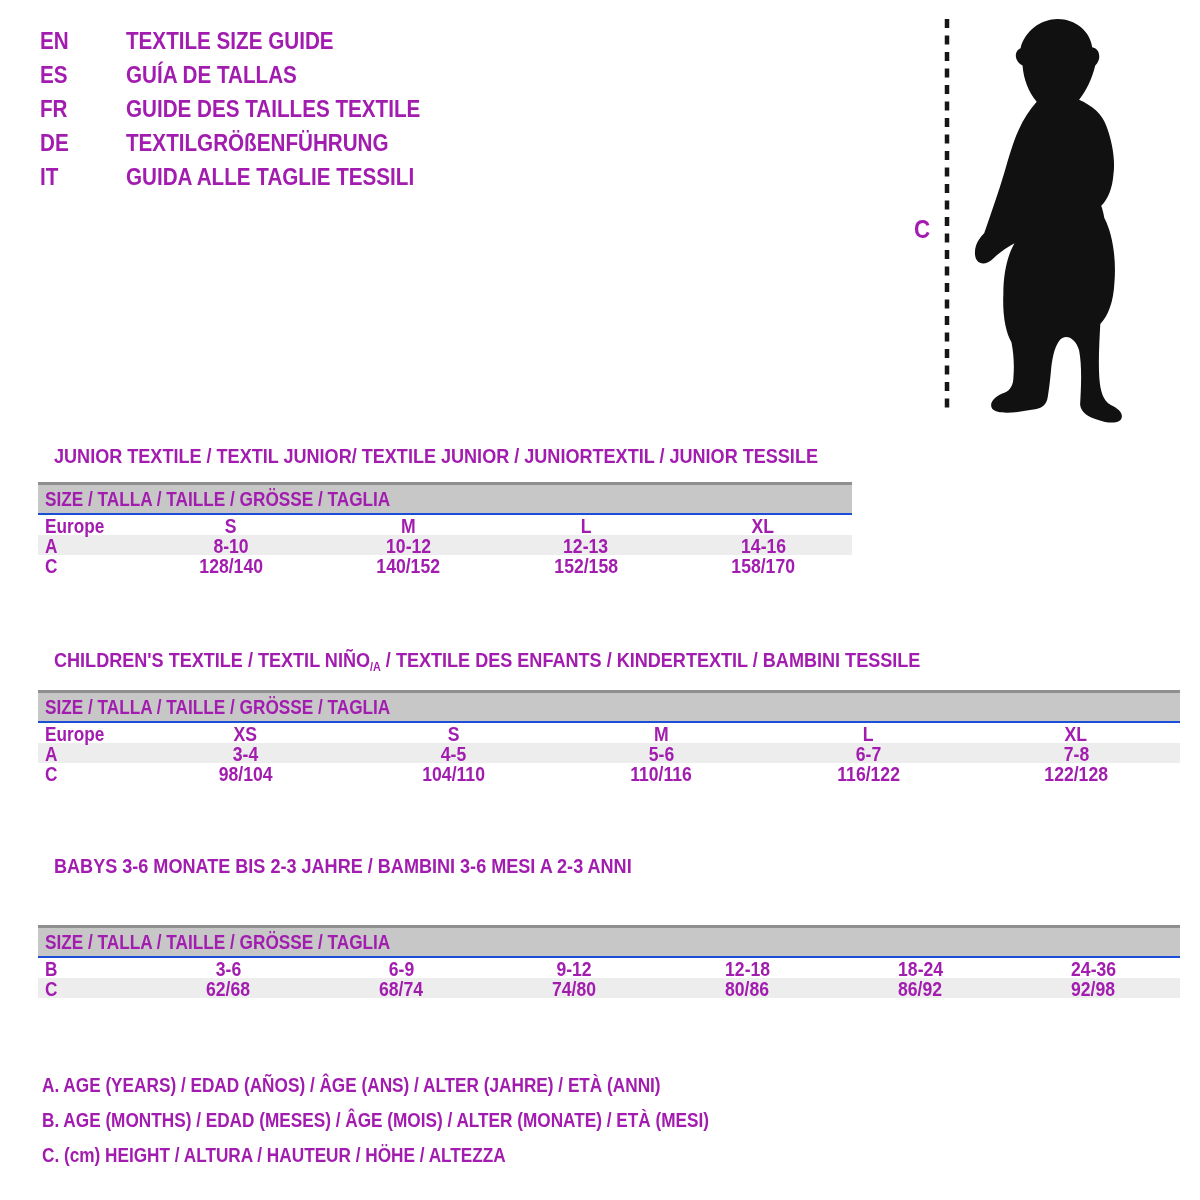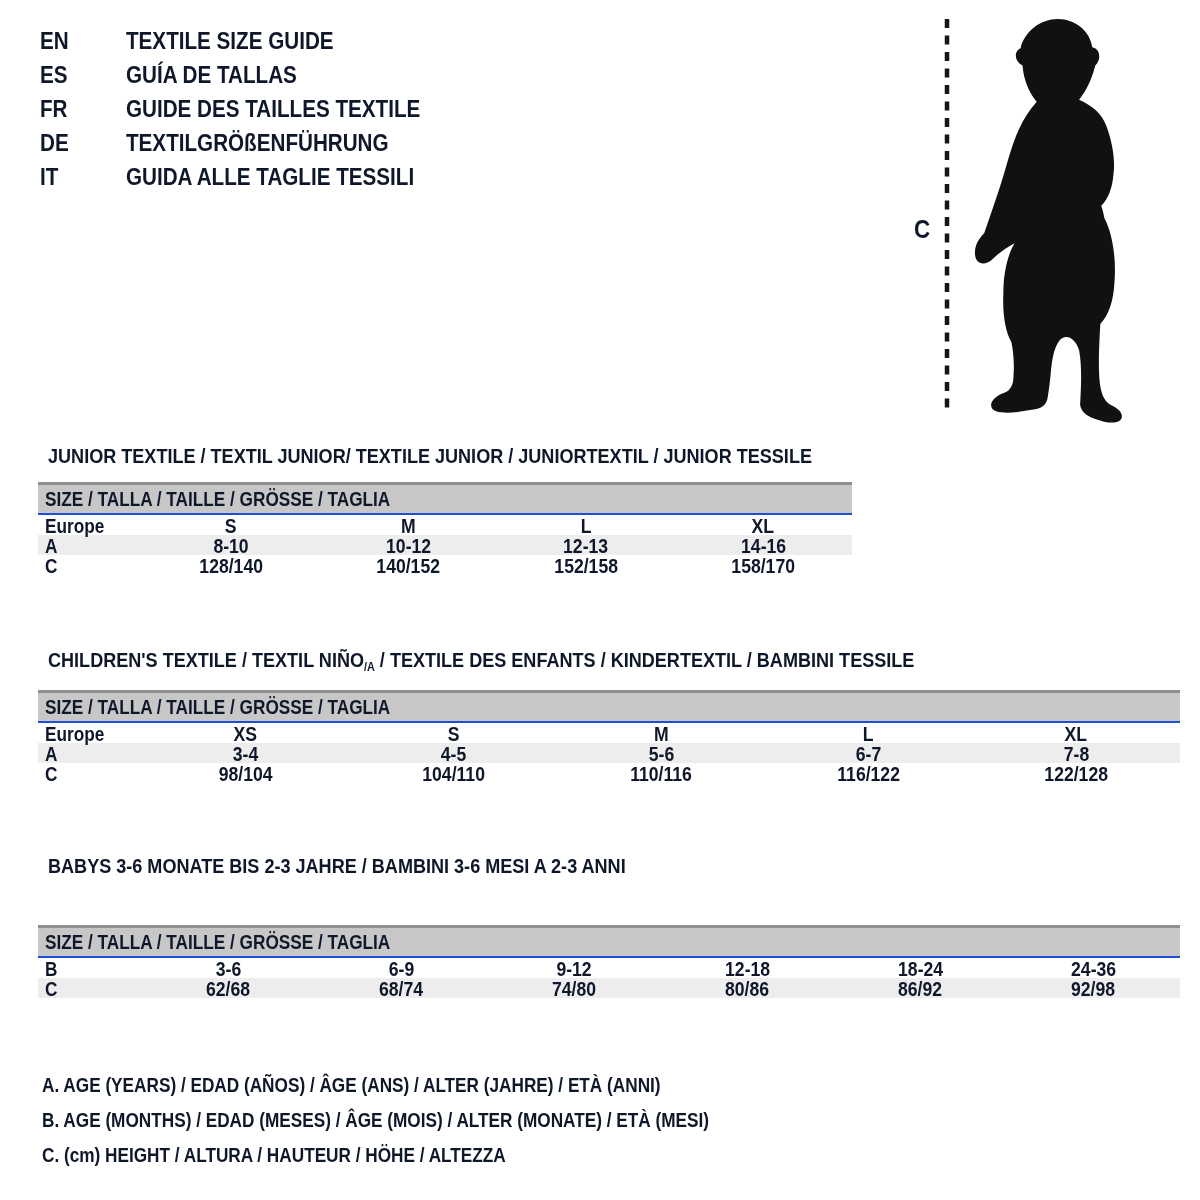--- a/index.html
+++ b/index.html
@@ -1,39 +1,39 @@
 <!DOCTYPE html>
 <html><head>
 <meta charset="utf-8">
 <style>
   html,body{margin:0;padding:0;background:#fff;}
   .page{
     position:relative;
     width:1200px;height:1200px;
     background:#fff;
     font-family:"Liberation Sans","DejaVu Sans",sans-serif;
-    color:#0f172a;
+    color:#a21caf;
     overflow:hidden;
   }
   
   .cx{display:inline-block;transform:scaleX(0.86);transform-origin:0 50%;white-space:nowrap;}
   .cxc{display:inline-block;transform:scaleX(0.88);transform-origin:50% 50%;white-space:nowrap;}
 
   
   .langs{position:absolute;left:40px;top:24px;font-size:24px;font-weight:700;}
   .lang-row{display:flex;height:34px;align-items:center;}
   .lang-code{width:86px;}
 
   
   .measure-line{position:absolute;left:942px;top:16px;}
   .height-label{position:absolute;left:914px;top:214px;font-size:26px;font-weight:700;}
   .baby{position:absolute;left:968px;top:12px;}
 
   
-  .sec-head{position:absolute;left:48px;font-size:21px;font-weight:700;line-height:35px;white-space:nowrap;}
+  .sec-head{position:absolute;left:54px;font-size:21px;font-weight:700;line-height:35px;white-space:nowrap;}
   .subsm{font-size:0.6em;vertical-align:-0.28em;}
 
   
   .tbl{position:absolute;left:38px;}
   .band{
     height:28px;background:#c7c7c7;
     border-top:3px solid #8f8f8f;border-bottom:2px solid #1d4ed8;
     display:flex;align-items:center;padding-left:7px;
     font-size:20px;font-weight:700;
   }

